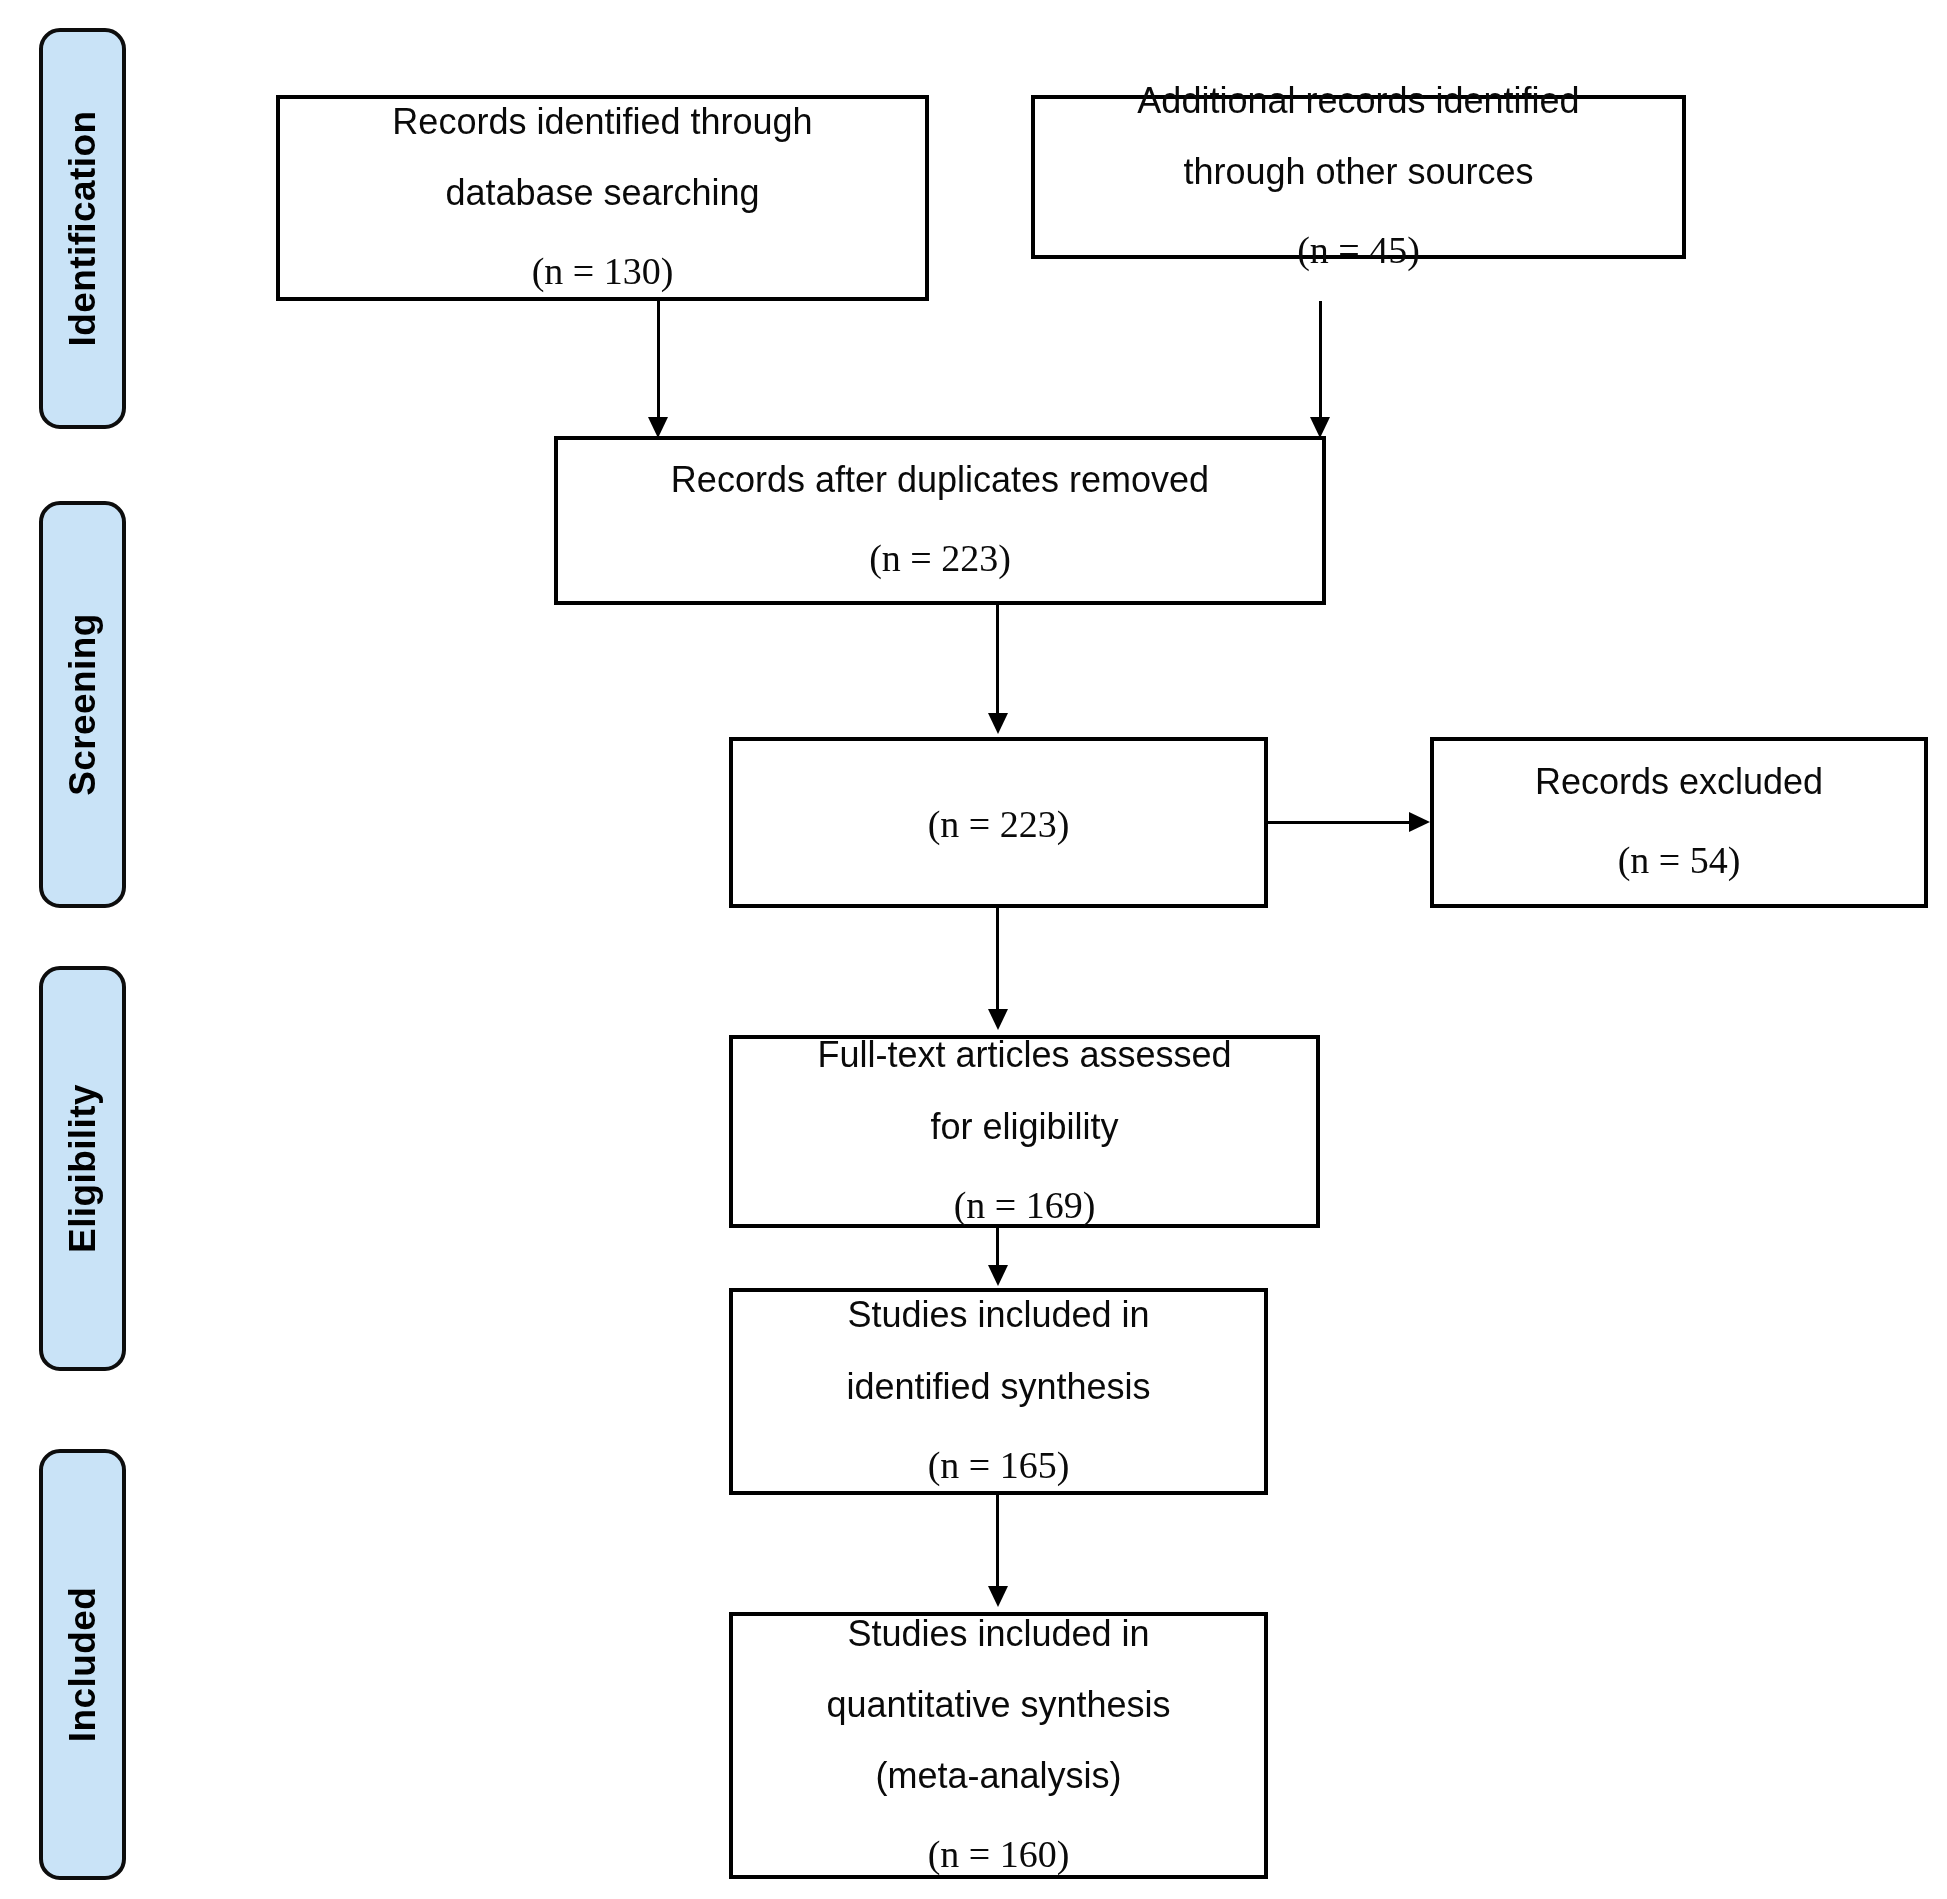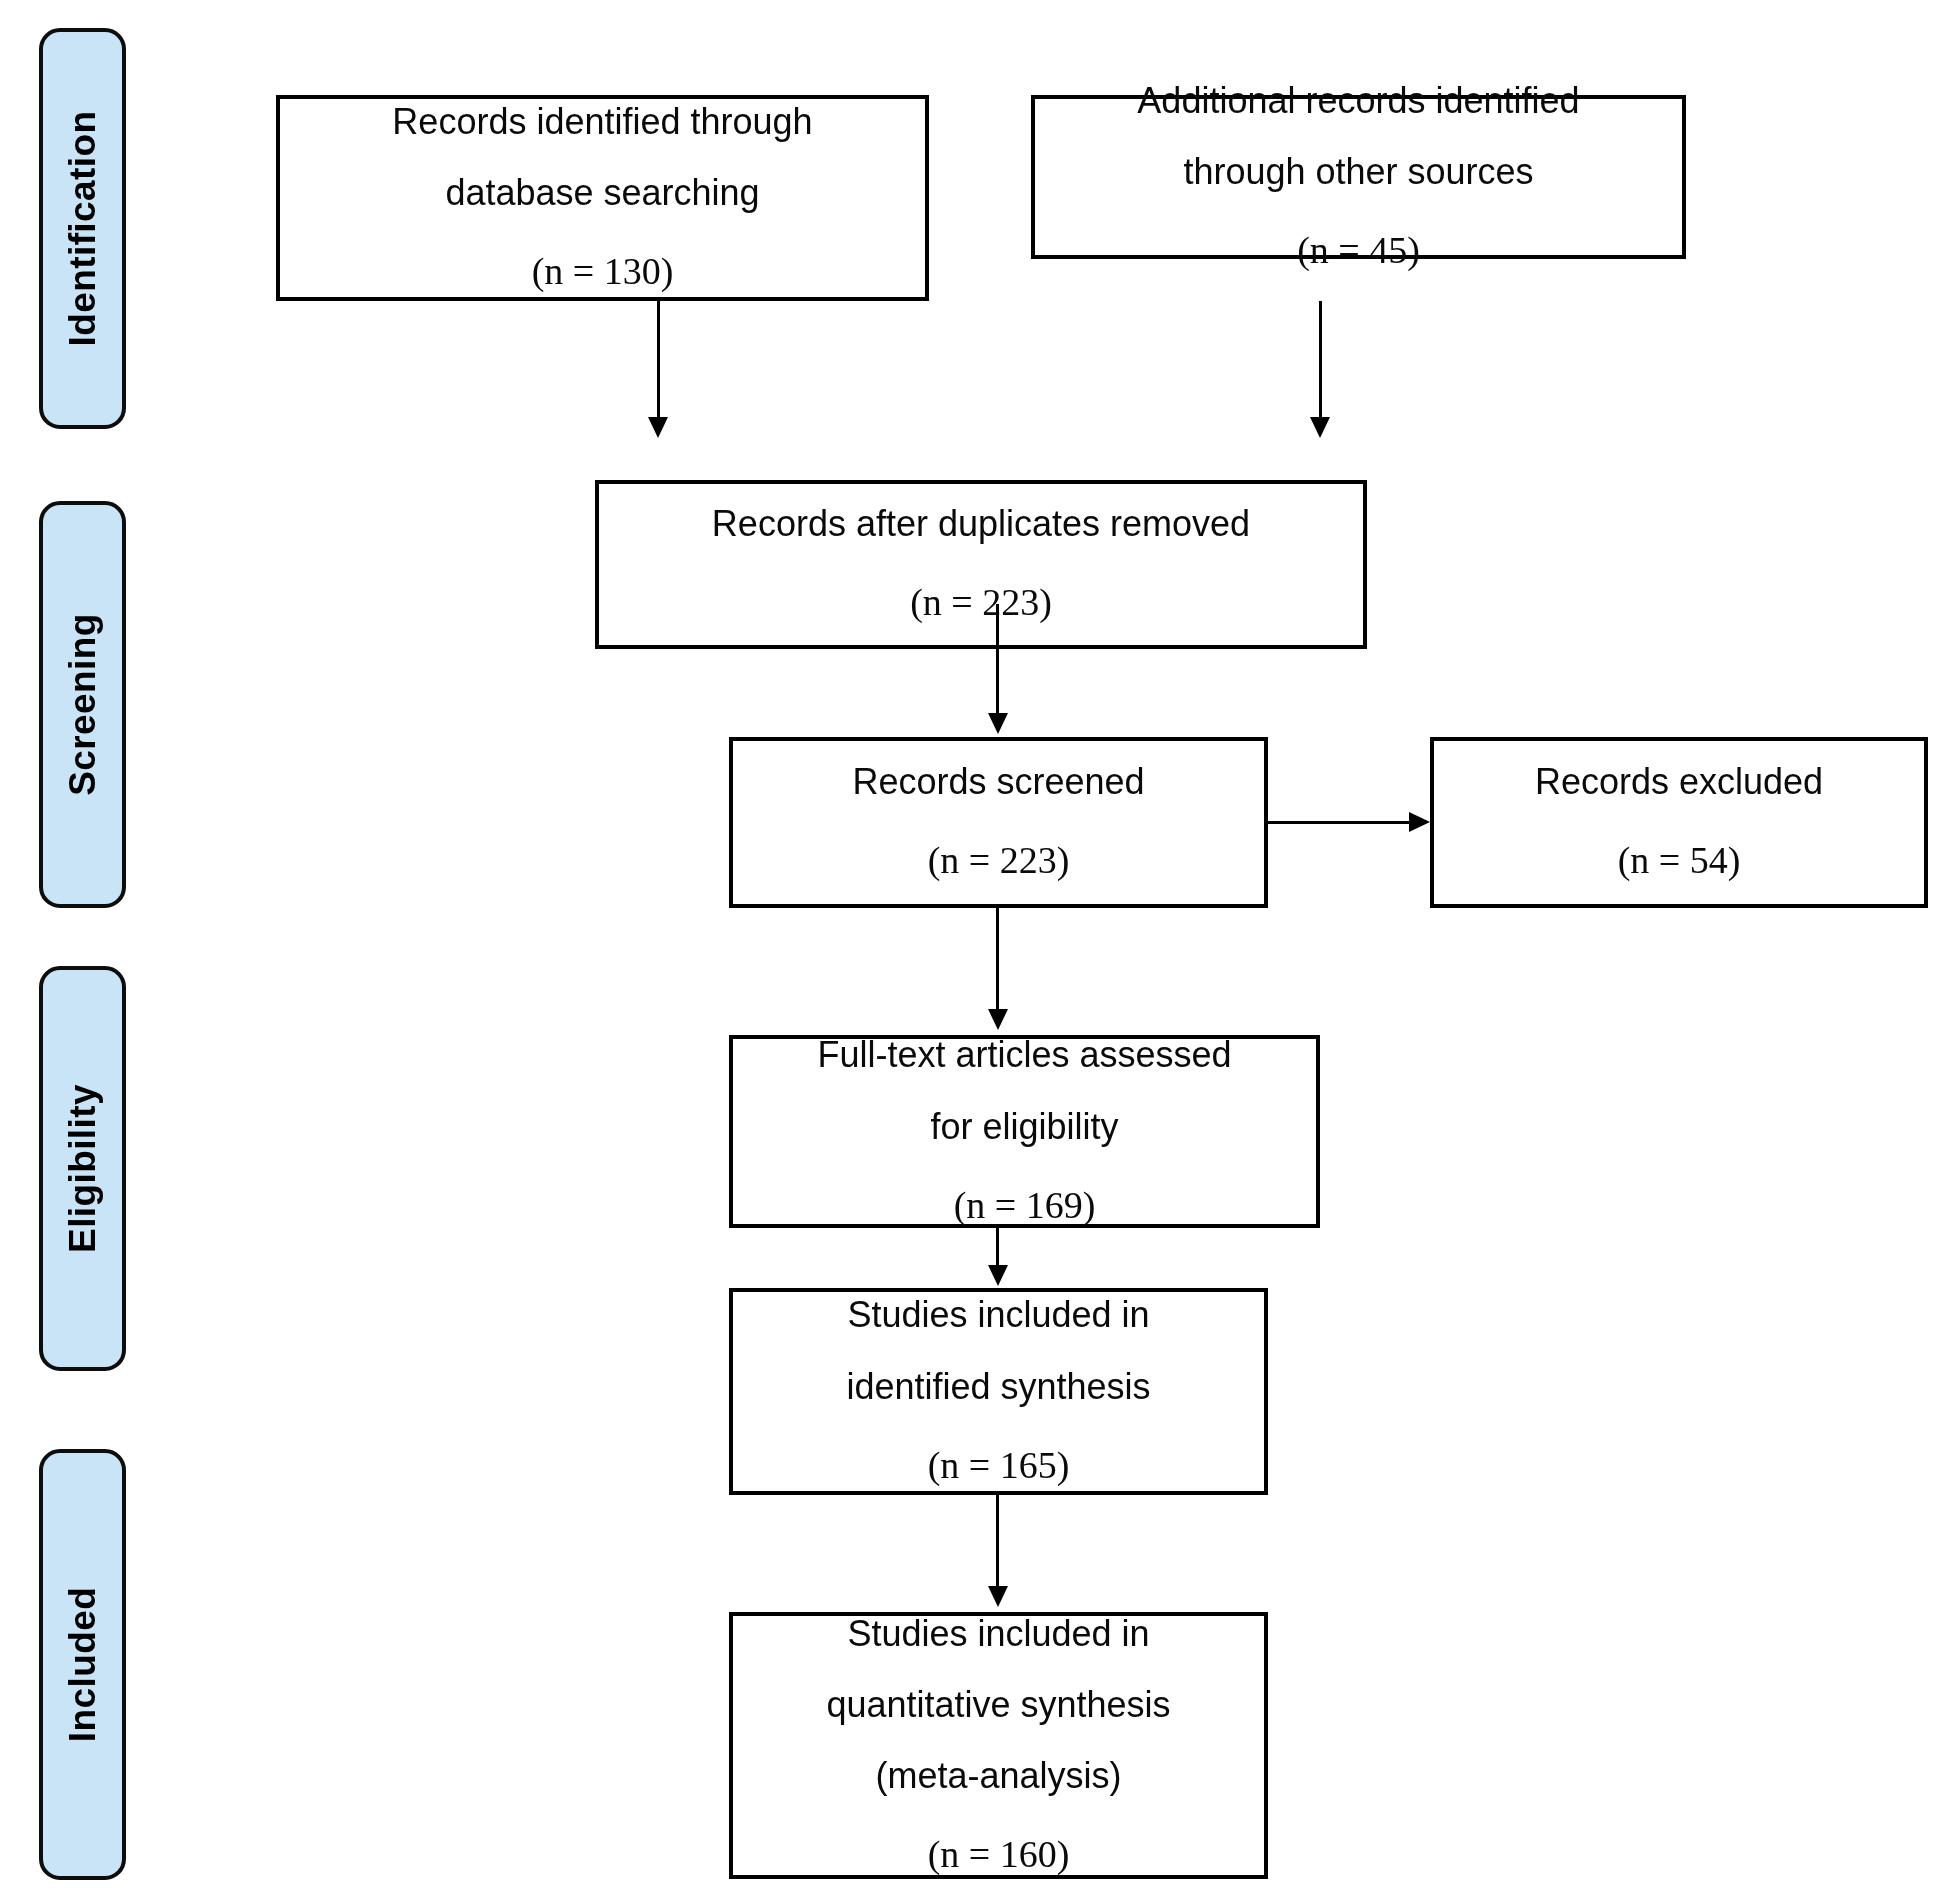--- a/index.html
+++ b/index.html
@@ -129,30 +129,29 @@
     <div class="box-line">through other sources</div>
     <div class="box-count">(n = 45)</div>
   </div>
 
   <div class="connector-v" style="left:657px; top:301px; height:123px;"></div>
   <div class="arrow-down" style="left:648px; top:417px;"></div>
 
   <div class="connector-v" style="left:1319px; top:301px; height:123px;"></div>
   <div class="arrow-down" style="left:1310px; top:417px;"></div>
 
-  <div class="flow-box" style="left:595px; top:436px; width:772px; height:169px;margin-top:44px;">
+  <div class="flow-box" style="left:554px; top:436px; width:772px; height:169px;">
     <div class="box-line">Records after duplicates removed</div>
     <div class="box-count">(n = 223)</div>
   </div>
 
   <div class="connector-v" style="left:996px; top:604px; height:115px;"></div>
   <div class="arrow-down" style="left:988px; top:713px;"></div>
 
   <div class="flow-box" style="left:729px; top:737px; width:539px; height:171px;">
-    <div class="box-line">Records screened</div>
     <div class="box-count">(n = 223)</div>
   </div>
 
   <div class="flow-box" style="left:1430px; top:737px; width:498px; height:171px;">
     <div class="box-line">Records excluded</div>
     <div class="box-count">(n = 54)</div>
   </div>
 
   <div class="connector-h" style="left:1268px; top:821px; width:142px;"></div>
   <div class="arrow-right" style="left:1409px; top:812px;"></div>

